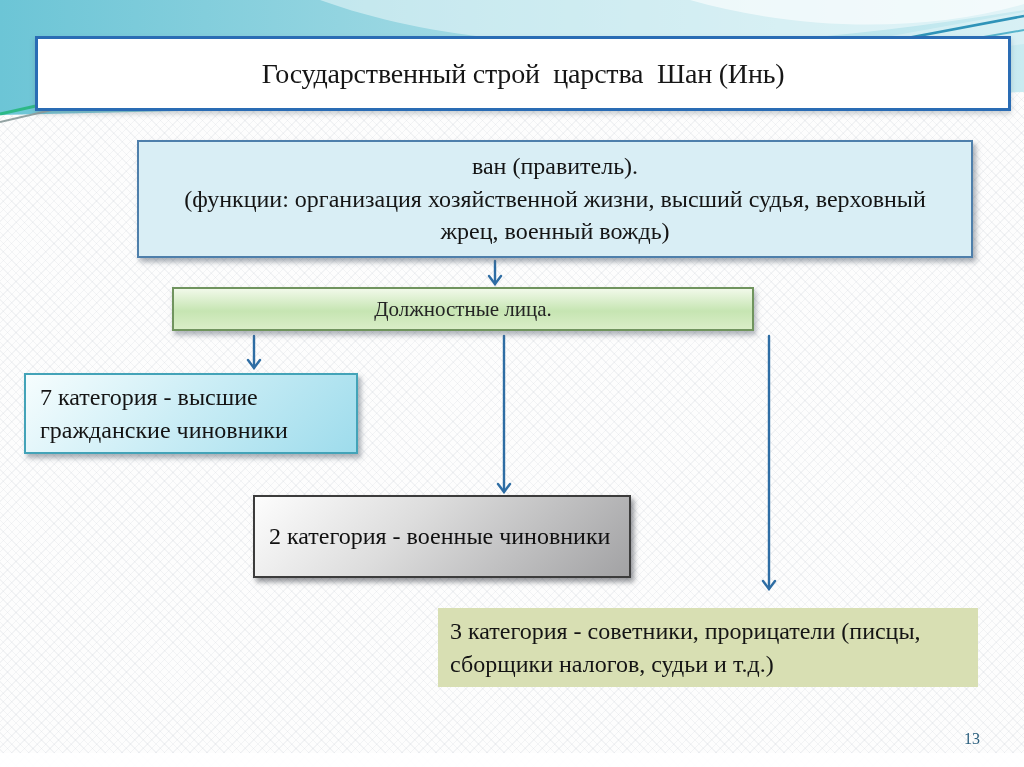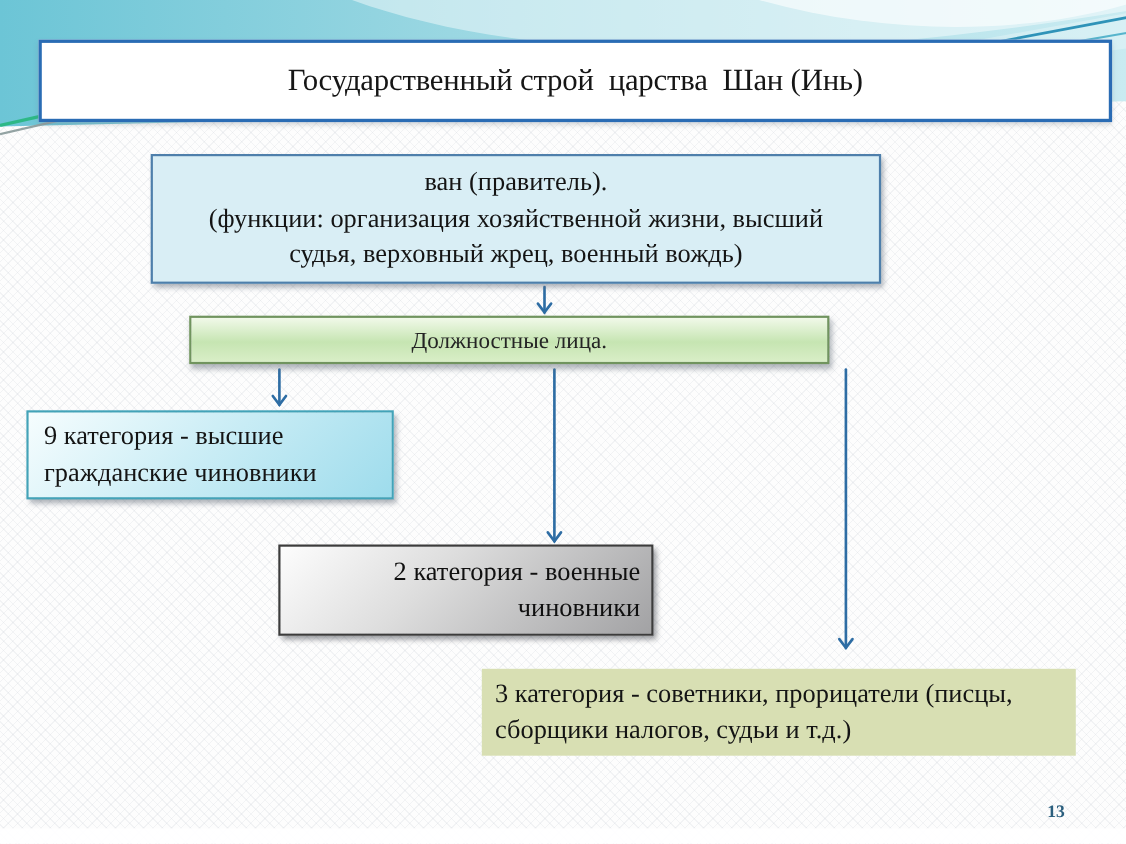--- a/index.html
+++ b/index.html
@@ -18,21 +18,21 @@
     background:#ffffff;border:3px solid #2a6cb4;
     display:flex;align-items:center;justify-content:center;
     box-shadow:0 3px 5px rgba(110,120,130,.35);
     z-index:3;
     margin-left:13px;
   }
   .title-box span{
     font-size:28px;color:#161616;white-space:pre-wrap;text-align:center;letter-spacing:-0.2px;
   }
   .ruler-box{
-    left:137px;top:140px;width:664px;height:118px;
+    left:137px;top:140px;width:836px;height:118px;
     background:#d9eef5;border:2px solid #4e7fab;
     box-shadow:3px 4px 5px rgba(100,110,122,.55);
     display:flex;align-items:center;justify-content:center;
     padding:4px 18px;z-index:2;
   }
   .ruler-box span{
     font-size:24px;line-height:1.35;color:#141414;text-align:center;white-space:pre-line;
   }
   .officials-bar{
     left:172px;top:287px;width:582px;height:44px;
@@ -45,40 +45,39 @@
   .category1{
     left:24px;top:373px;width:334px;height:81px;
     background:linear-gradient(135deg,#f6fdfe 0%,#cdeef6 45%,#9edcec 100%);
     border:2px solid #43a3b8;
     box-shadow:3px 4px 5px rgba(100,110,122,.55);
     display:flex;align-items:center;z-index:2;
     padding:4px 10px 4px 14px;
   }
   .category1 span{font-size:24px;line-height:1.35;color:#141414;}
   .category2{
-    left:253px;top:495px;width:341px;height:83px;
+    left:253px;top:495px;width:378px;height:83px;
     background:linear-gradient(135deg,#fdfdfd 0%,#dddddd 40%,#a2a2a4 100%);
     border:2px solid #3c3c3c;
     box-shadow:3px 4px 5px rgba(80,84,90,.6);
     display:flex;align-items:center;z-index:2;
     padding:4px 10px 4px 14px;
-    text-align:right;
   }
   .category2 span{font-size:24px;line-height:1.35;color:#101010;}
   .category3{
     left:438px;top:608px;width:540px;height:79px;
     background:#d8dfb3;
     display:flex;align-items:center;z-index:2;
     padding:4px 10px 4px 12px;
   }
   .category3 span{font-size:24px;line-height:1.35;color:#141414;}
   .arrows-svg{left:0;top:0;width:1024px;height:767px;pointer-events:none;z-index:1;}
   .page-number{
-    left:952px;top:730px;width:40px;text-align:left;
-    font-size:16px;color:#2b5f7e;z-index:3;font-weight:bold;
+    left:952px;top:730px;width:40px;text-align:center;
+    font-size:16px;color:#2b5f7e;z-index:3;
   }
   .bottom-strip{
     left:0;top:753px;width:1024px;height:14px;background:rgba(255,255,255,.92);z-index:0;
   }
 </style>
 </head>
 <body>
 
 <svg class="abs header-svg" viewBox="0 0 1024 130">
   <defs>
@@ -106,21 +105,21 @@
   <div class="abs ruler-box">
     <span>ван (правитель).
 (функции: организация хозяйственной жизни, высший судья, верховный жрец, военный вождь)</span>
   </div>
 
   <div class="abs officials-bar">
     <span>Должностные лица.</span>
   </div>
 
   <div class="abs category1">
-    <span>9 категория - высшие гражданские чиновники</span>
+    <span>7 категория - высшие гражданские чиновники</span>
   </div>
 
   <div class="abs category2">
     <span>2 категория -  военные чиновники</span>
   </div>
 
   <div class="abs category3">
     <span>3 категория -  советники, прорицатели (писцы, сборщики налогов, судьи и т.д.)</span>
   </div>
 

